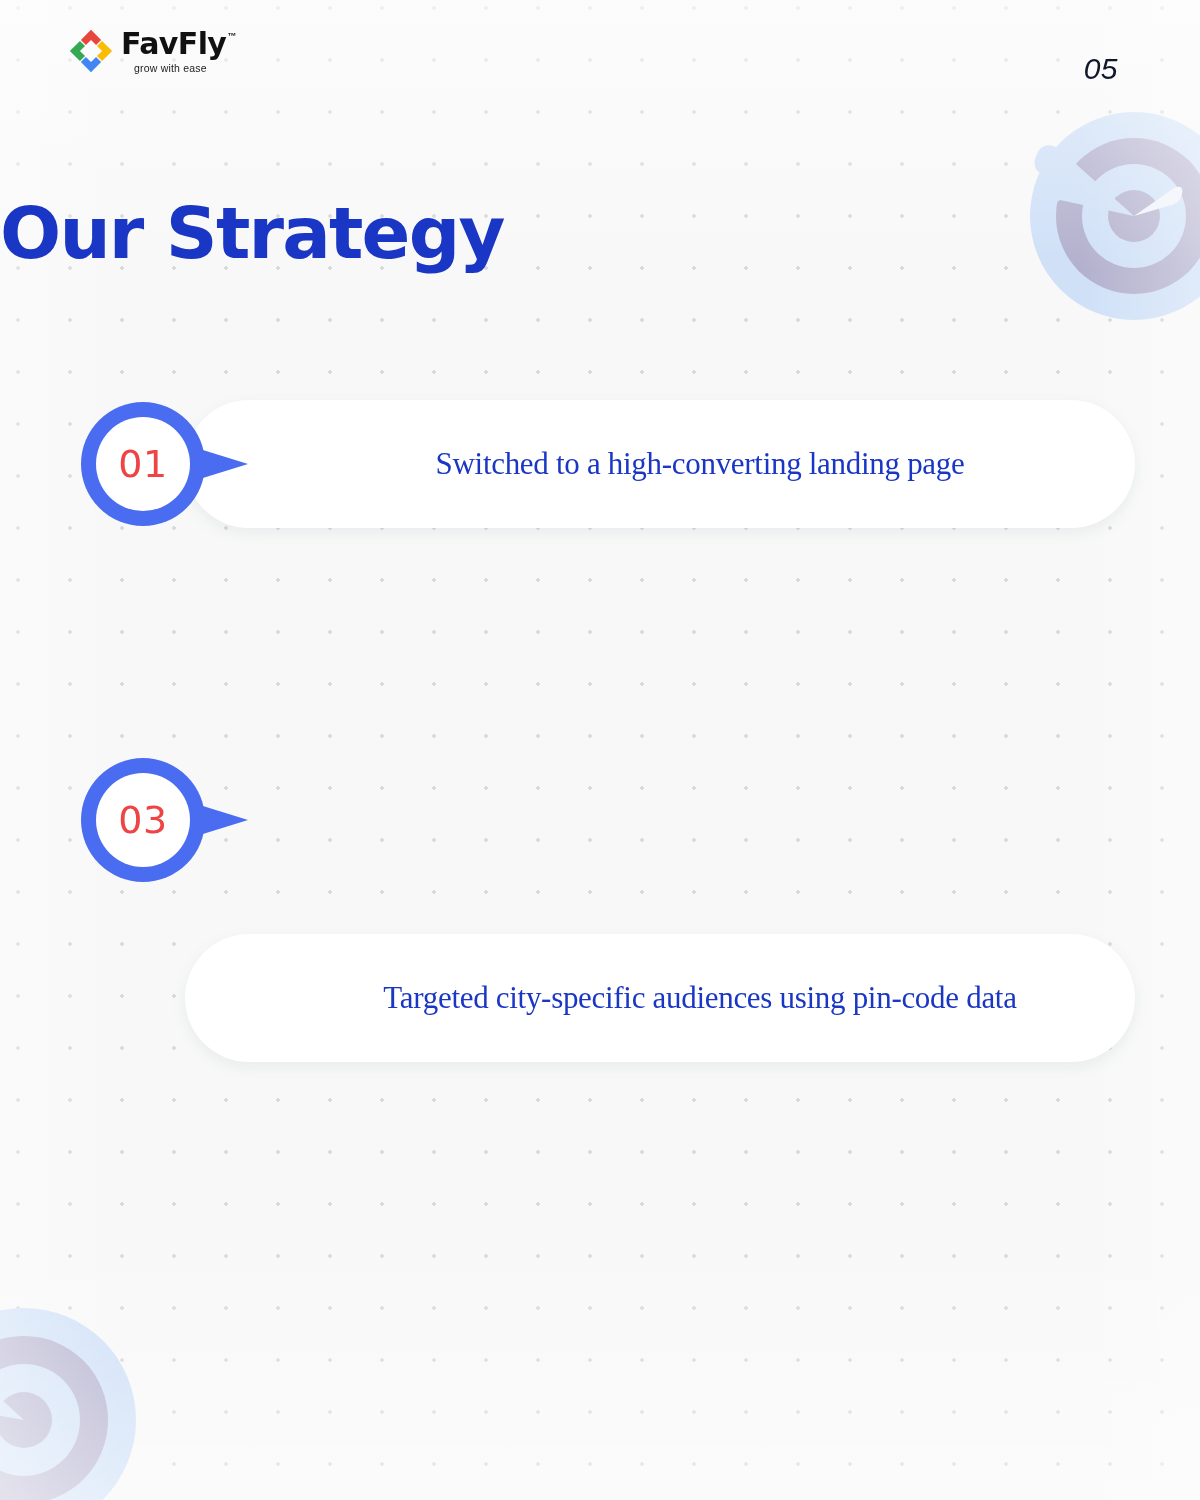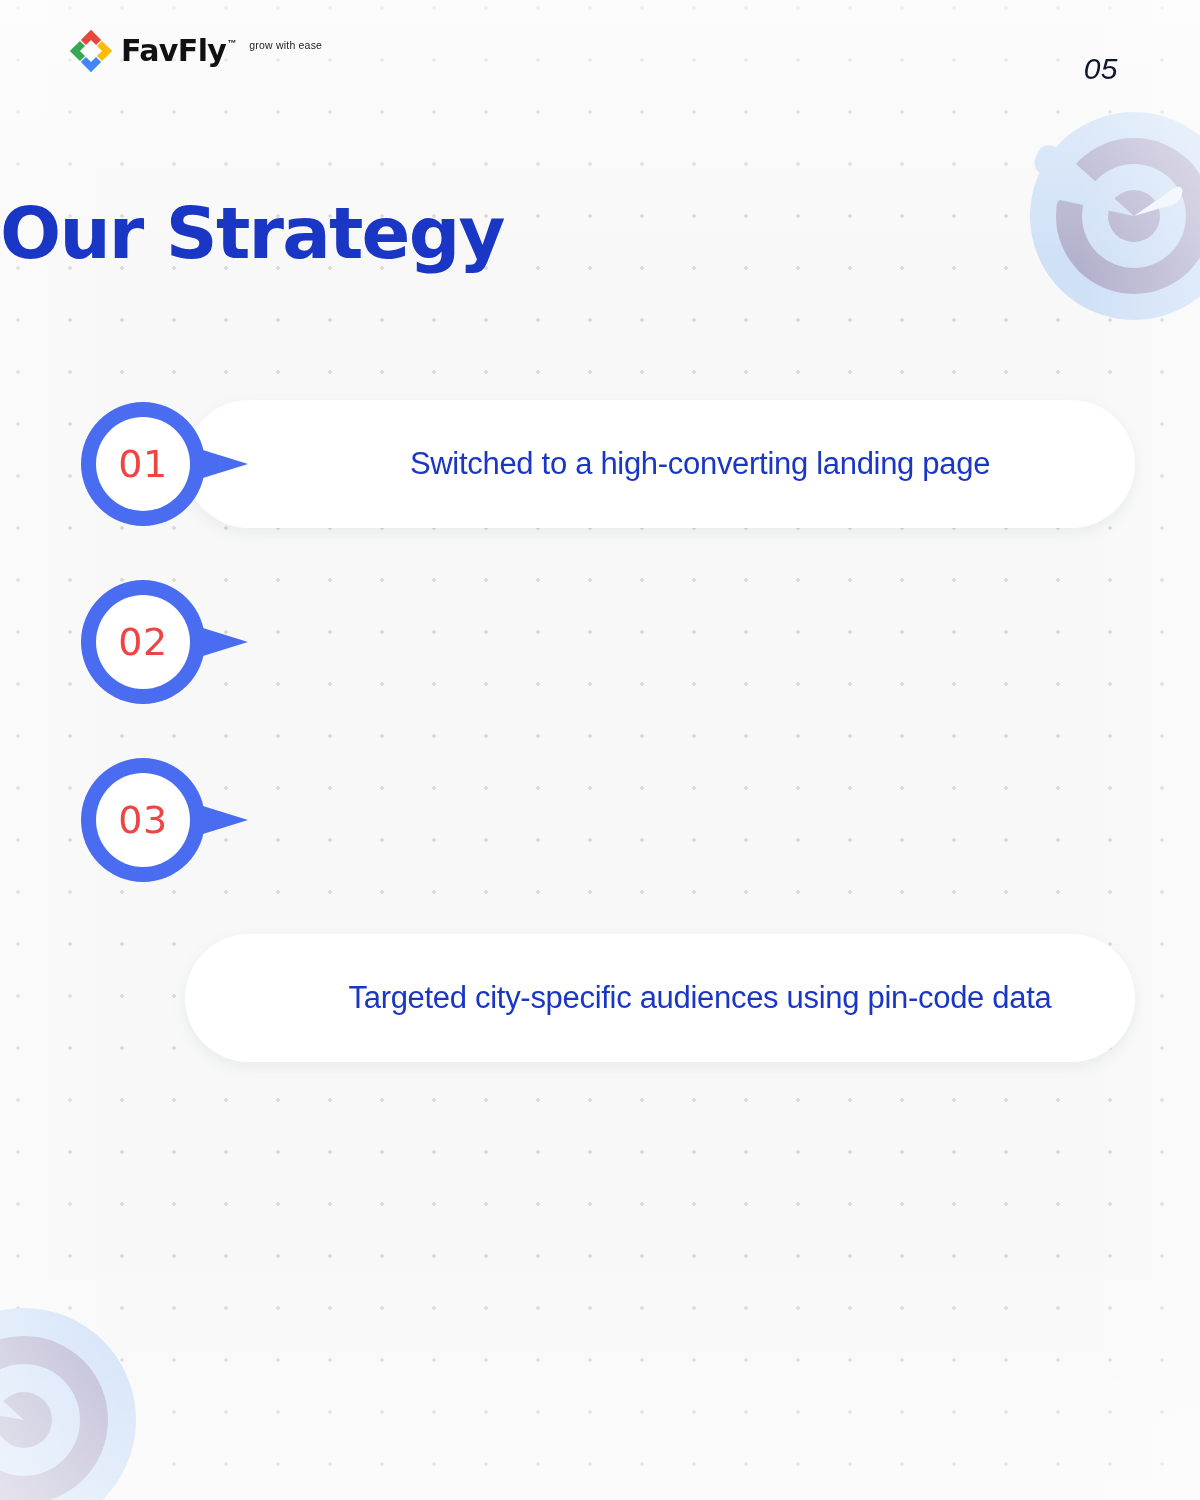--- a/index.html
+++ b/index.html
@@ -49,21 +49,21 @@
     z-index:4;
   }
   #logo {
     position:absolute;
     left:68px; top:28px;
     display:flex;
     align-items:center;
     gap:7px;
   }
   #logo-mark { width:46px; height:46px; display:block; flex:0 0 auto; }
-  #logo-words { display:flex; align-items:flex-start; line-height:1; }
+  #logo-words { display:flex; flex-direction:column; align-items:flex-start; line-height:1; }
   #logo-word-row { display:flex; align-items:flex-start; }
   #logo-name {
     font-family:"DejaVu Sans", sans-serif;
     font-size:30px;
     font-weight:700;
     letter-spacing:-0.6px;
     color:#111111;
     line-height:1;
   }
   #logo-tm {
@@ -129,21 +129,21 @@
     height:128px;
     background:#ffffff;
     border-radius:64px;
     box-shadow:0 5px 14px rgba(120,130,160,0.10);
     display:flex;
     align-items:center;
     justify-content:center;
     padding:0 40px 0 120px;
   }
   .card-text {
-    font-family:Liberation Sans, sans-serif;
+    font-family:Liberation Serif, serif;
     font-size:31px;
     font-weight:400;
     line-height:1.30;
     color:#1a36c4;
     text-align:center;
     letter-spacing:-0.3px;
     max-width:760px;
   }
   .card-text b { font-weight:700; }
 
@@ -238,28 +238,20 @@
       <svg class="badge-svg" viewBox="0 0 180 132" aria-hidden="true">
         <path d="M112 48 L170 66 L112 84 Z" fill="#4a6cf0"></path>
         <circle cx="65" cy="66" r="62" fill="#4a6cf0"></circle>
         <circle cx="65" cy="66" r="47" fill="#ffffff"></circle>
       </svg>
       <div class="badge-num">01</div>
     </div>
   </div>
 
   <div class="row">
-    <div class="badge-wrap">
-      <svg class="badge-svg" viewBox="0 0 180 132" aria-hidden="true">
-        <path d="M112 48 L170 66 L112 84 Z" fill="#4a6cf0"></path>
-        <circle cx="65" cy="66" r="62" fill="#4a6cf0"></circle>
-        <circle cx="65" cy="66" r="47" fill="#ffffff"></circle>
-      </svg>
-      <div class="badge-num">02</div>
-    </div>
   </div>
 
   <div class="row">
     <div class="badge-wrap">
       <svg class="badge-svg" viewBox="0 0 180 132" aria-hidden="true">
         <path d="M112 48 L170 66 L112 84 Z" fill="#4a6cf0"></path>
         <circle cx="65" cy="66" r="62" fill="#4a6cf0"></circle>
         <circle cx="65" cy="66" r="47" fill="#ffffff"></circle>
       </svg>
       <div class="badge-num">03</div>

